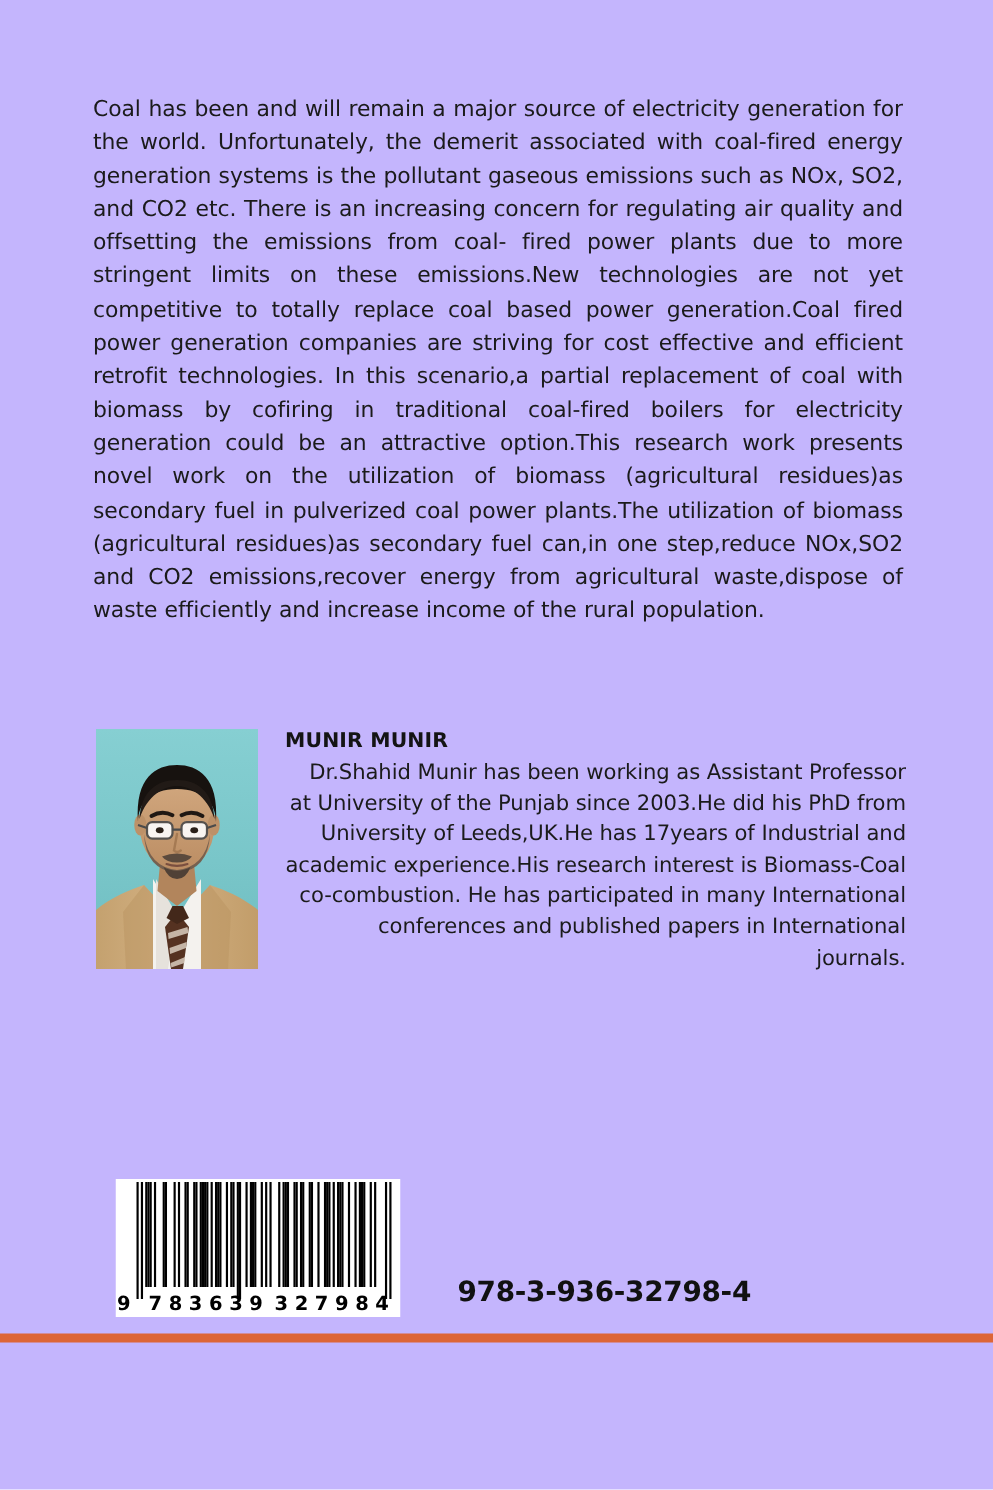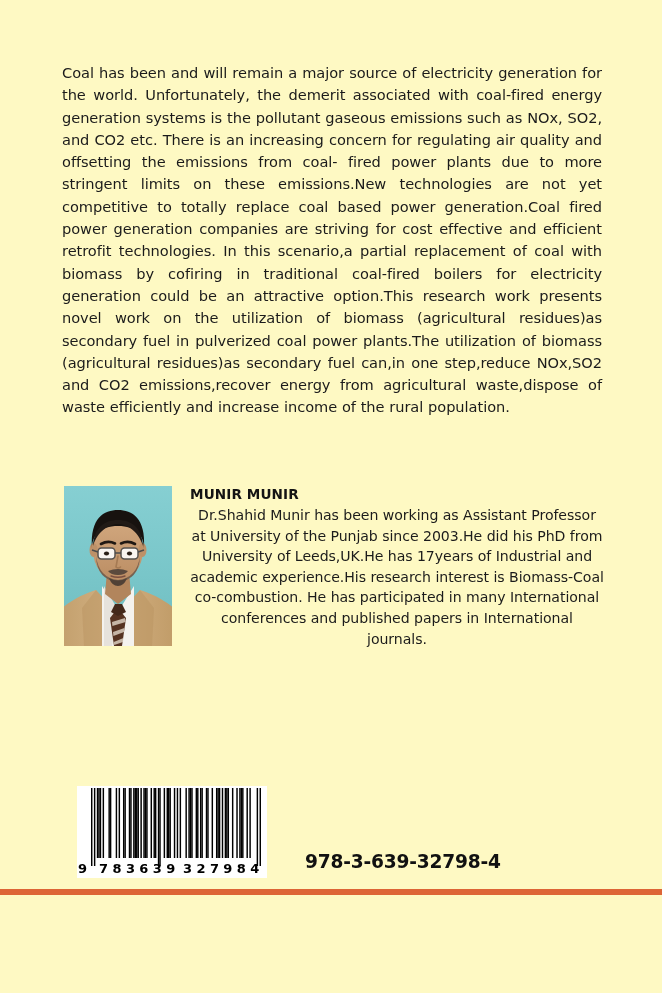--- a/index.html
+++ b/index.html
@@ -14,21 +14,21 @@
     overflow: hidden;
     font-family: "DejaVu Sans", sans-serif;
     color: #1a1a1a;
     -webkit-font-smoothing: antialiased;
   }
 
   
   #page {
     position: absolute;
     inset: 0;
-    background: #fef9c3;
+    background: #c4b5fd;
   }
 
   
   #abstract-block {
     position: absolute;
     left: 62px;
     top: 62px;
     width: 540px;
   }
   #abstract-text {
@@ -71,21 +71,21 @@
     font-size: 13.6px;
     font-weight: bold;
     line-height: 19px;
     letter-spacing: 0.1px;
     color: #141414;
   }
   #author-bio {
     margin: 0;
     font-size: 14.1px;
     line-height: 20.6px;
-    text-align: center;
+    text-align: right;
     color: #1b1b1b;
     letter-spacing: -0.05px;
   }
 
   
   #barcode-block {
     position: absolute;
     left: 77px;
     top: 786px;
     width: 190px;
@@ -275,17 +275,17 @@
           <rect x="172.38" y="2" width="1.45" height="70"></rect>
           <rect x="179.64" y="2" width="1.45" height="78"></rect>
           <rect x="182.55" y="2" width="1.45" height="78"></rect>
         </g>
       <text id="bc-lead" x="1" y="87" font-family="'DejaVu Sans', sans-serif" font-size="13" font-weight="bold" fill="#000000">9</text>
       <text id="bc-left" x="22" y="87" font-family="'DejaVu Sans', sans-serif" font-size="13" font-weight="bold" letter-spacing="4.4" fill="#000000">783639</text>
       <text id="bc-right" x="106" y="87" font-family="'DejaVu Sans', sans-serif" font-size="13" font-weight="bold" letter-spacing="4.4" fill="#000000">327984</text>
     </svg>
   </div>
 
-  <p id="isbn-text">978-3-639-32798-4</p>
+  <p id="isbn-text">978-3-936-32798-4</p>
 
   <div id="bottom-rule"></div>
 
 </div>
 
 </body></html>

